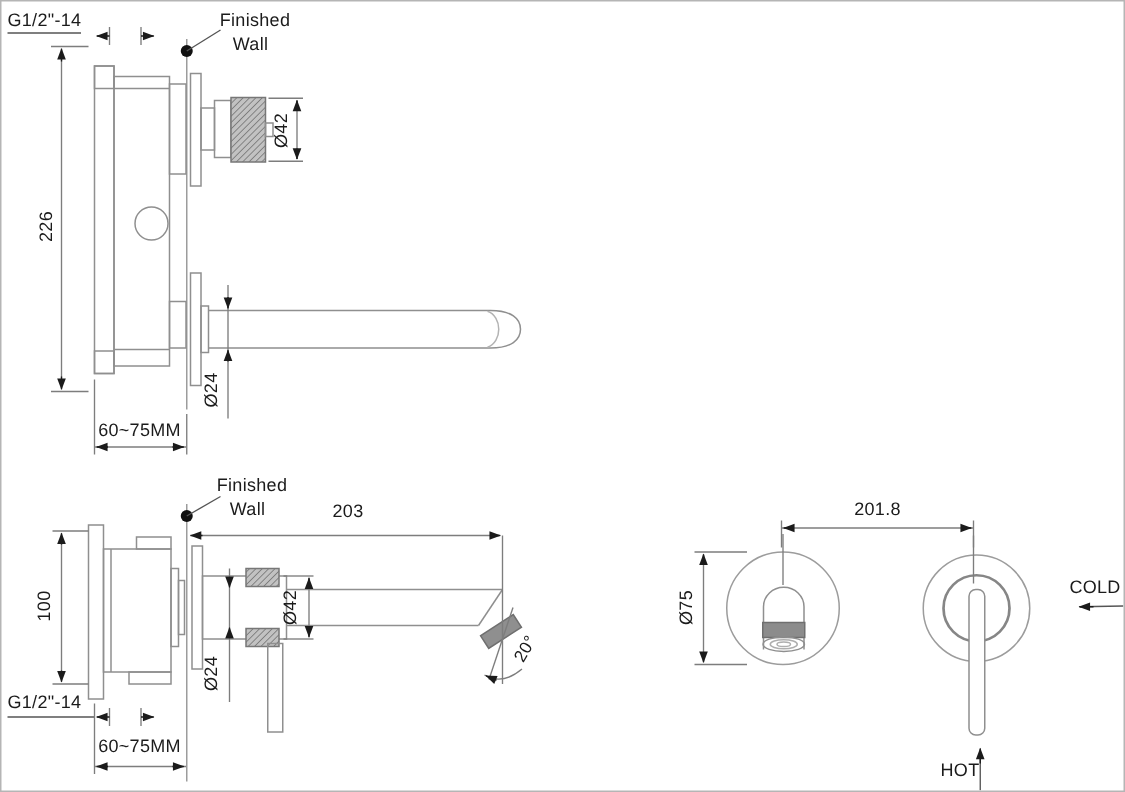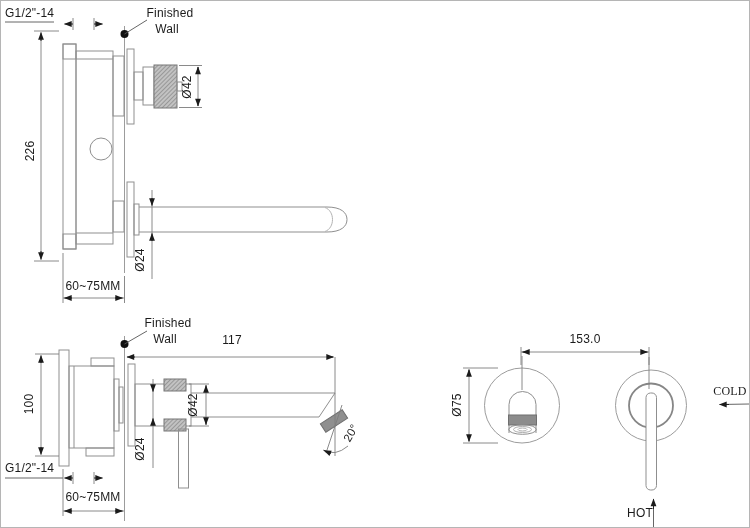--- a/index.html
+++ b/index.html
@@ -201,26 +201,26 @@
 <span class="lbl la" style="left:4px;top:6px;">G1/2"-14</span>
 <span class="lbl" style="left:169px;top:13px;">Finished</span>
 <span class="lbl" style="left:166px;top:29px;">Wall</span>
 <span class="lbl rot" style="left:30px;top:150px;">226</span>
 <span class="lbl rot" style="left:187px;top:86px;">Ø42</span>
 <span class="lbl rot" style="left:140px;top:259px;">Ø24</span>
 <span class="lbl" style="left:92px;top:286px;">60~75MM</span>
 
 <span class="lbl" style="left:167px;top:323px;">Finished</span>
 <span class="lbl" style="left:164px;top:339px;">Wall</span>
-<span class="lbl" style="left:231px;top:340px;">117</span>
+<span class="lbl" style="left:231px;top:340px;">203</span>
 <span class="lbl rot" style="left:29px;top:403px;">100</span>
 <span class="lbl rot" style="left:193px;top:404px;">Ø42</span>
 <span class="lbl rot" style="left:140px;top:448px;">Ø24</span>
 <span class="lbl la" style="left:4px;top:461px;">G1/2"-14</span>
 <span class="lbl" style="left:92px;top:497px;">60~75MM</span>
 <span class="lbl rot60 sm" style="left:350px;top:432px;">20°</span>
 
-<span class="lbl" style="left:584px;top:339px;">153.0</span>
+<span class="lbl" style="left:584px;top:339px;">201.8</span>
 <span class="lbl rot" style="left:457px;top:404px;">Ø75</span>
-<span class="lbl" style="left:729px;top:391px;font-family:Liberation Serif, serif;">COLD</span>
+<span class="lbl" style="left:729px;top:391px;">COLD</span>
 <span class="lbl" style="left:639px;top:513px;">HOT</span>
 
 </div>
 
 </body></html>

